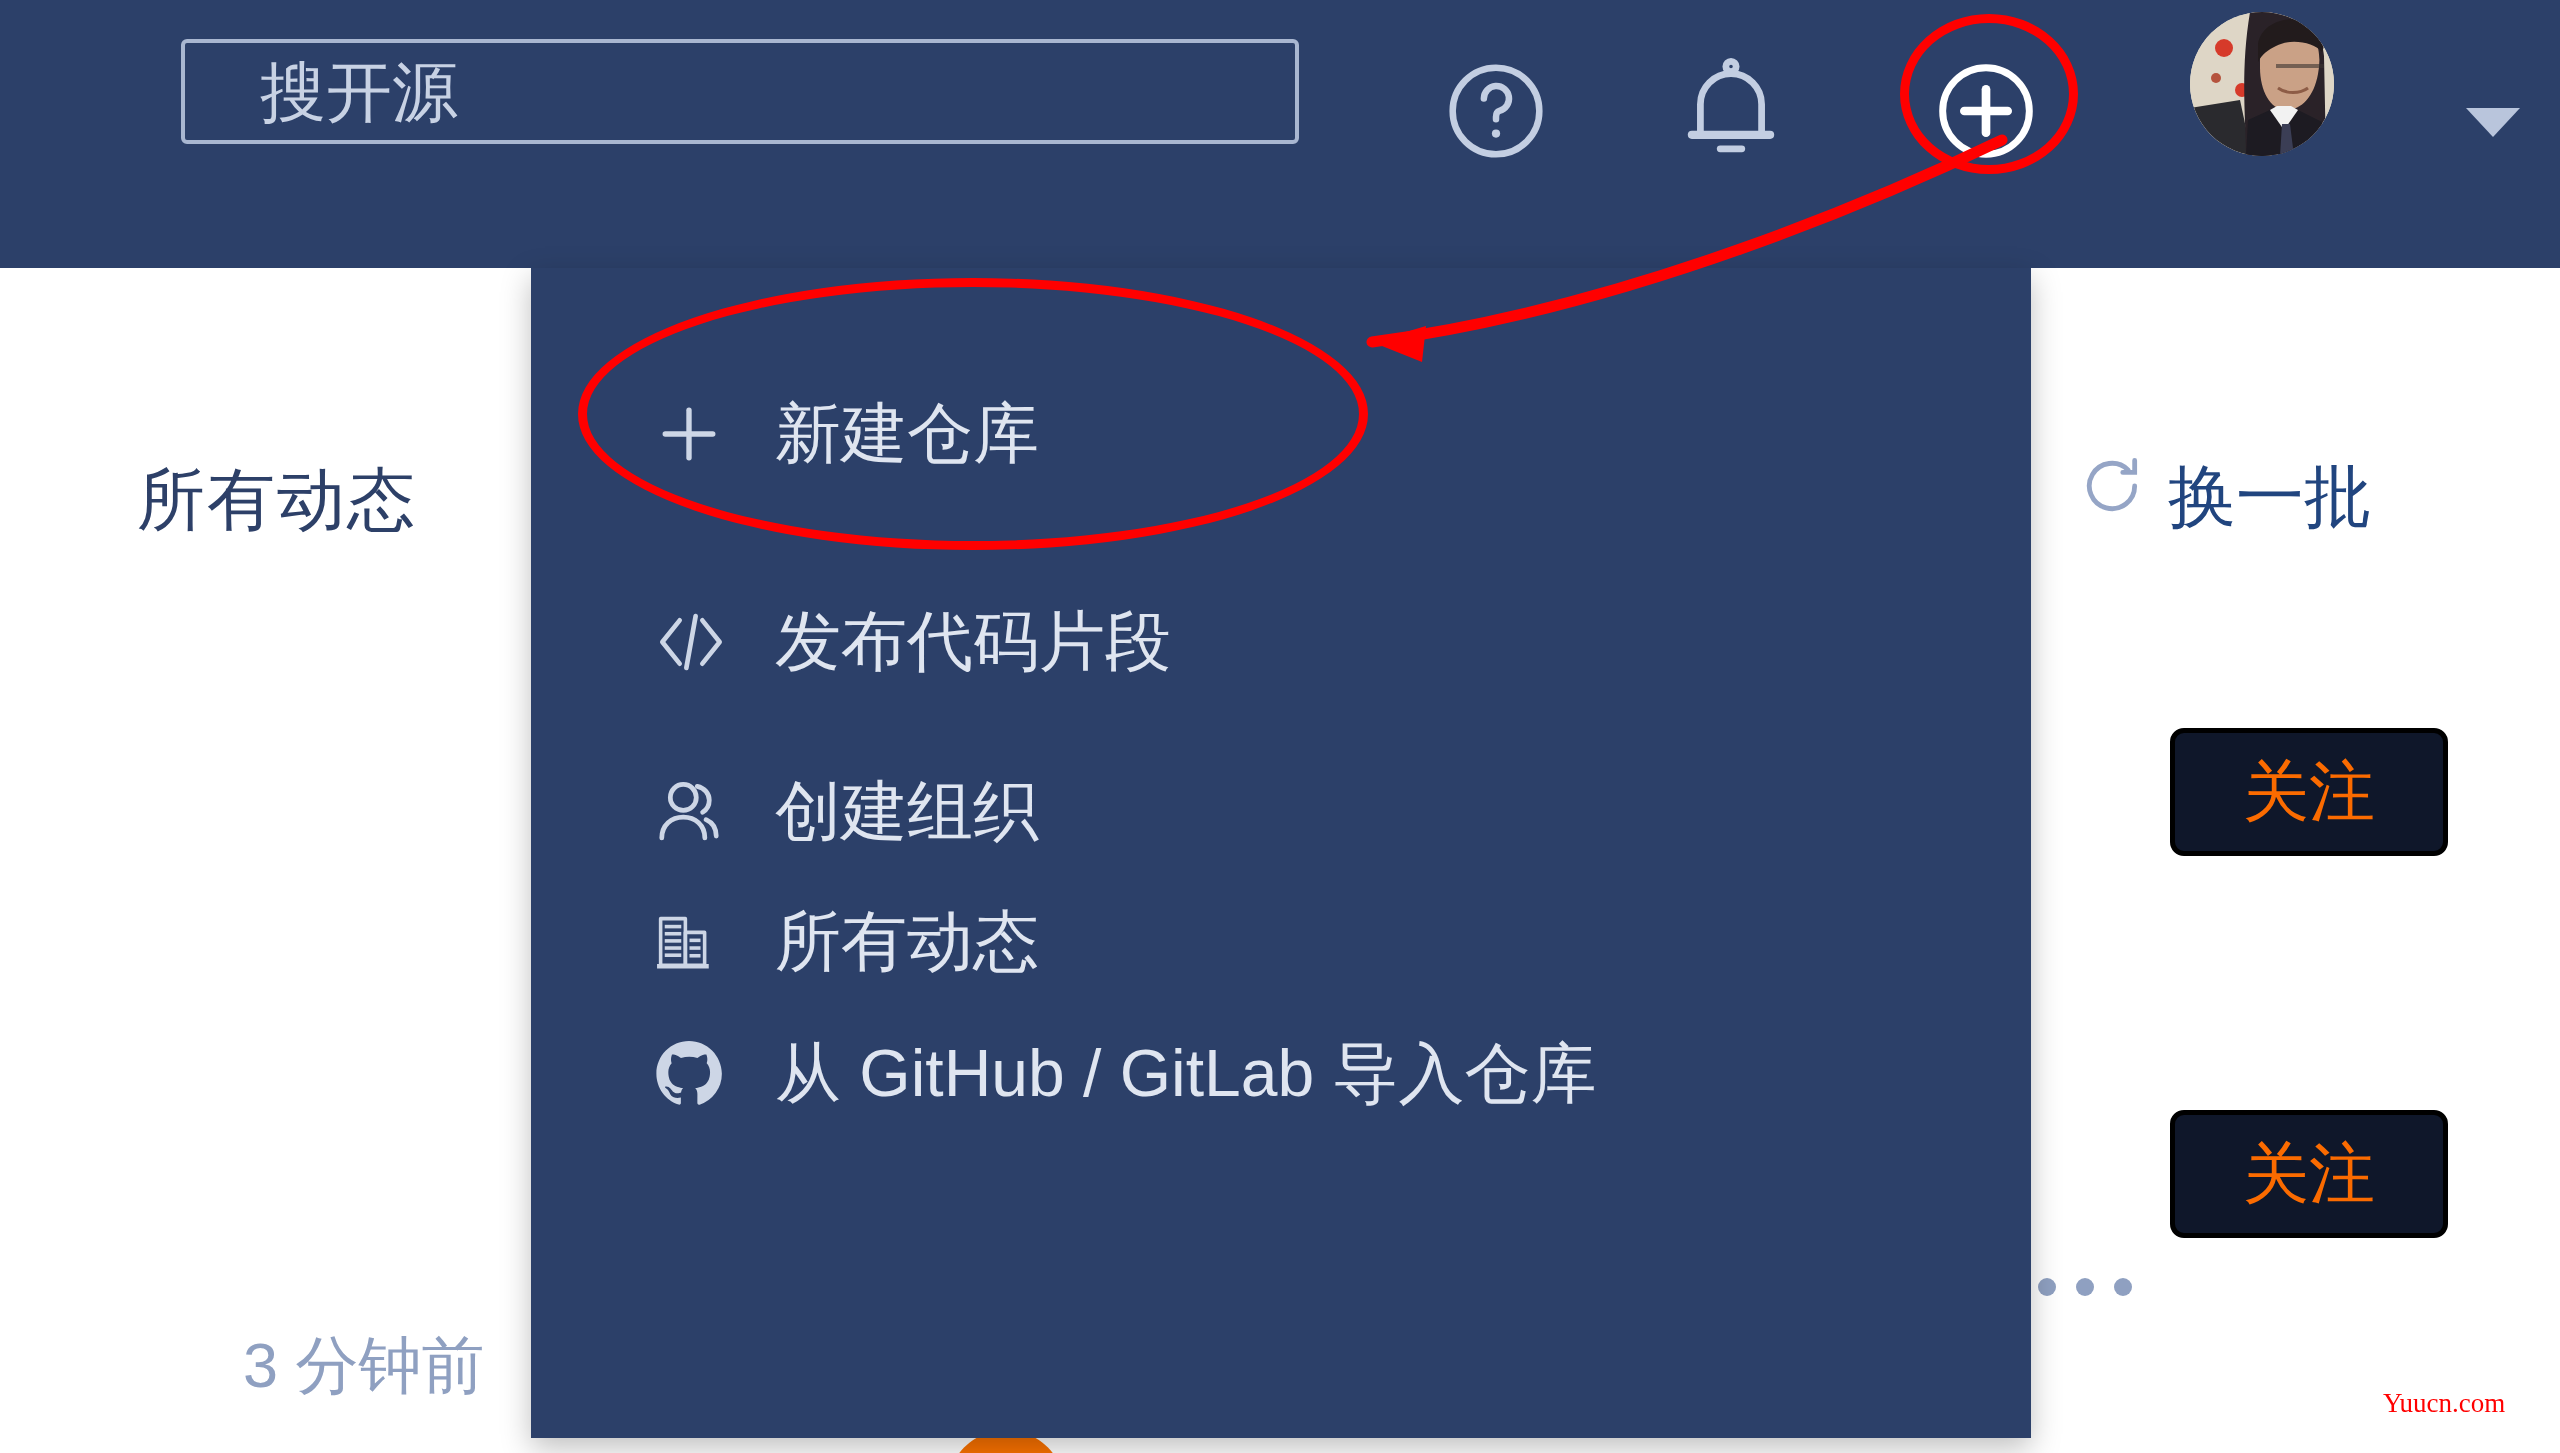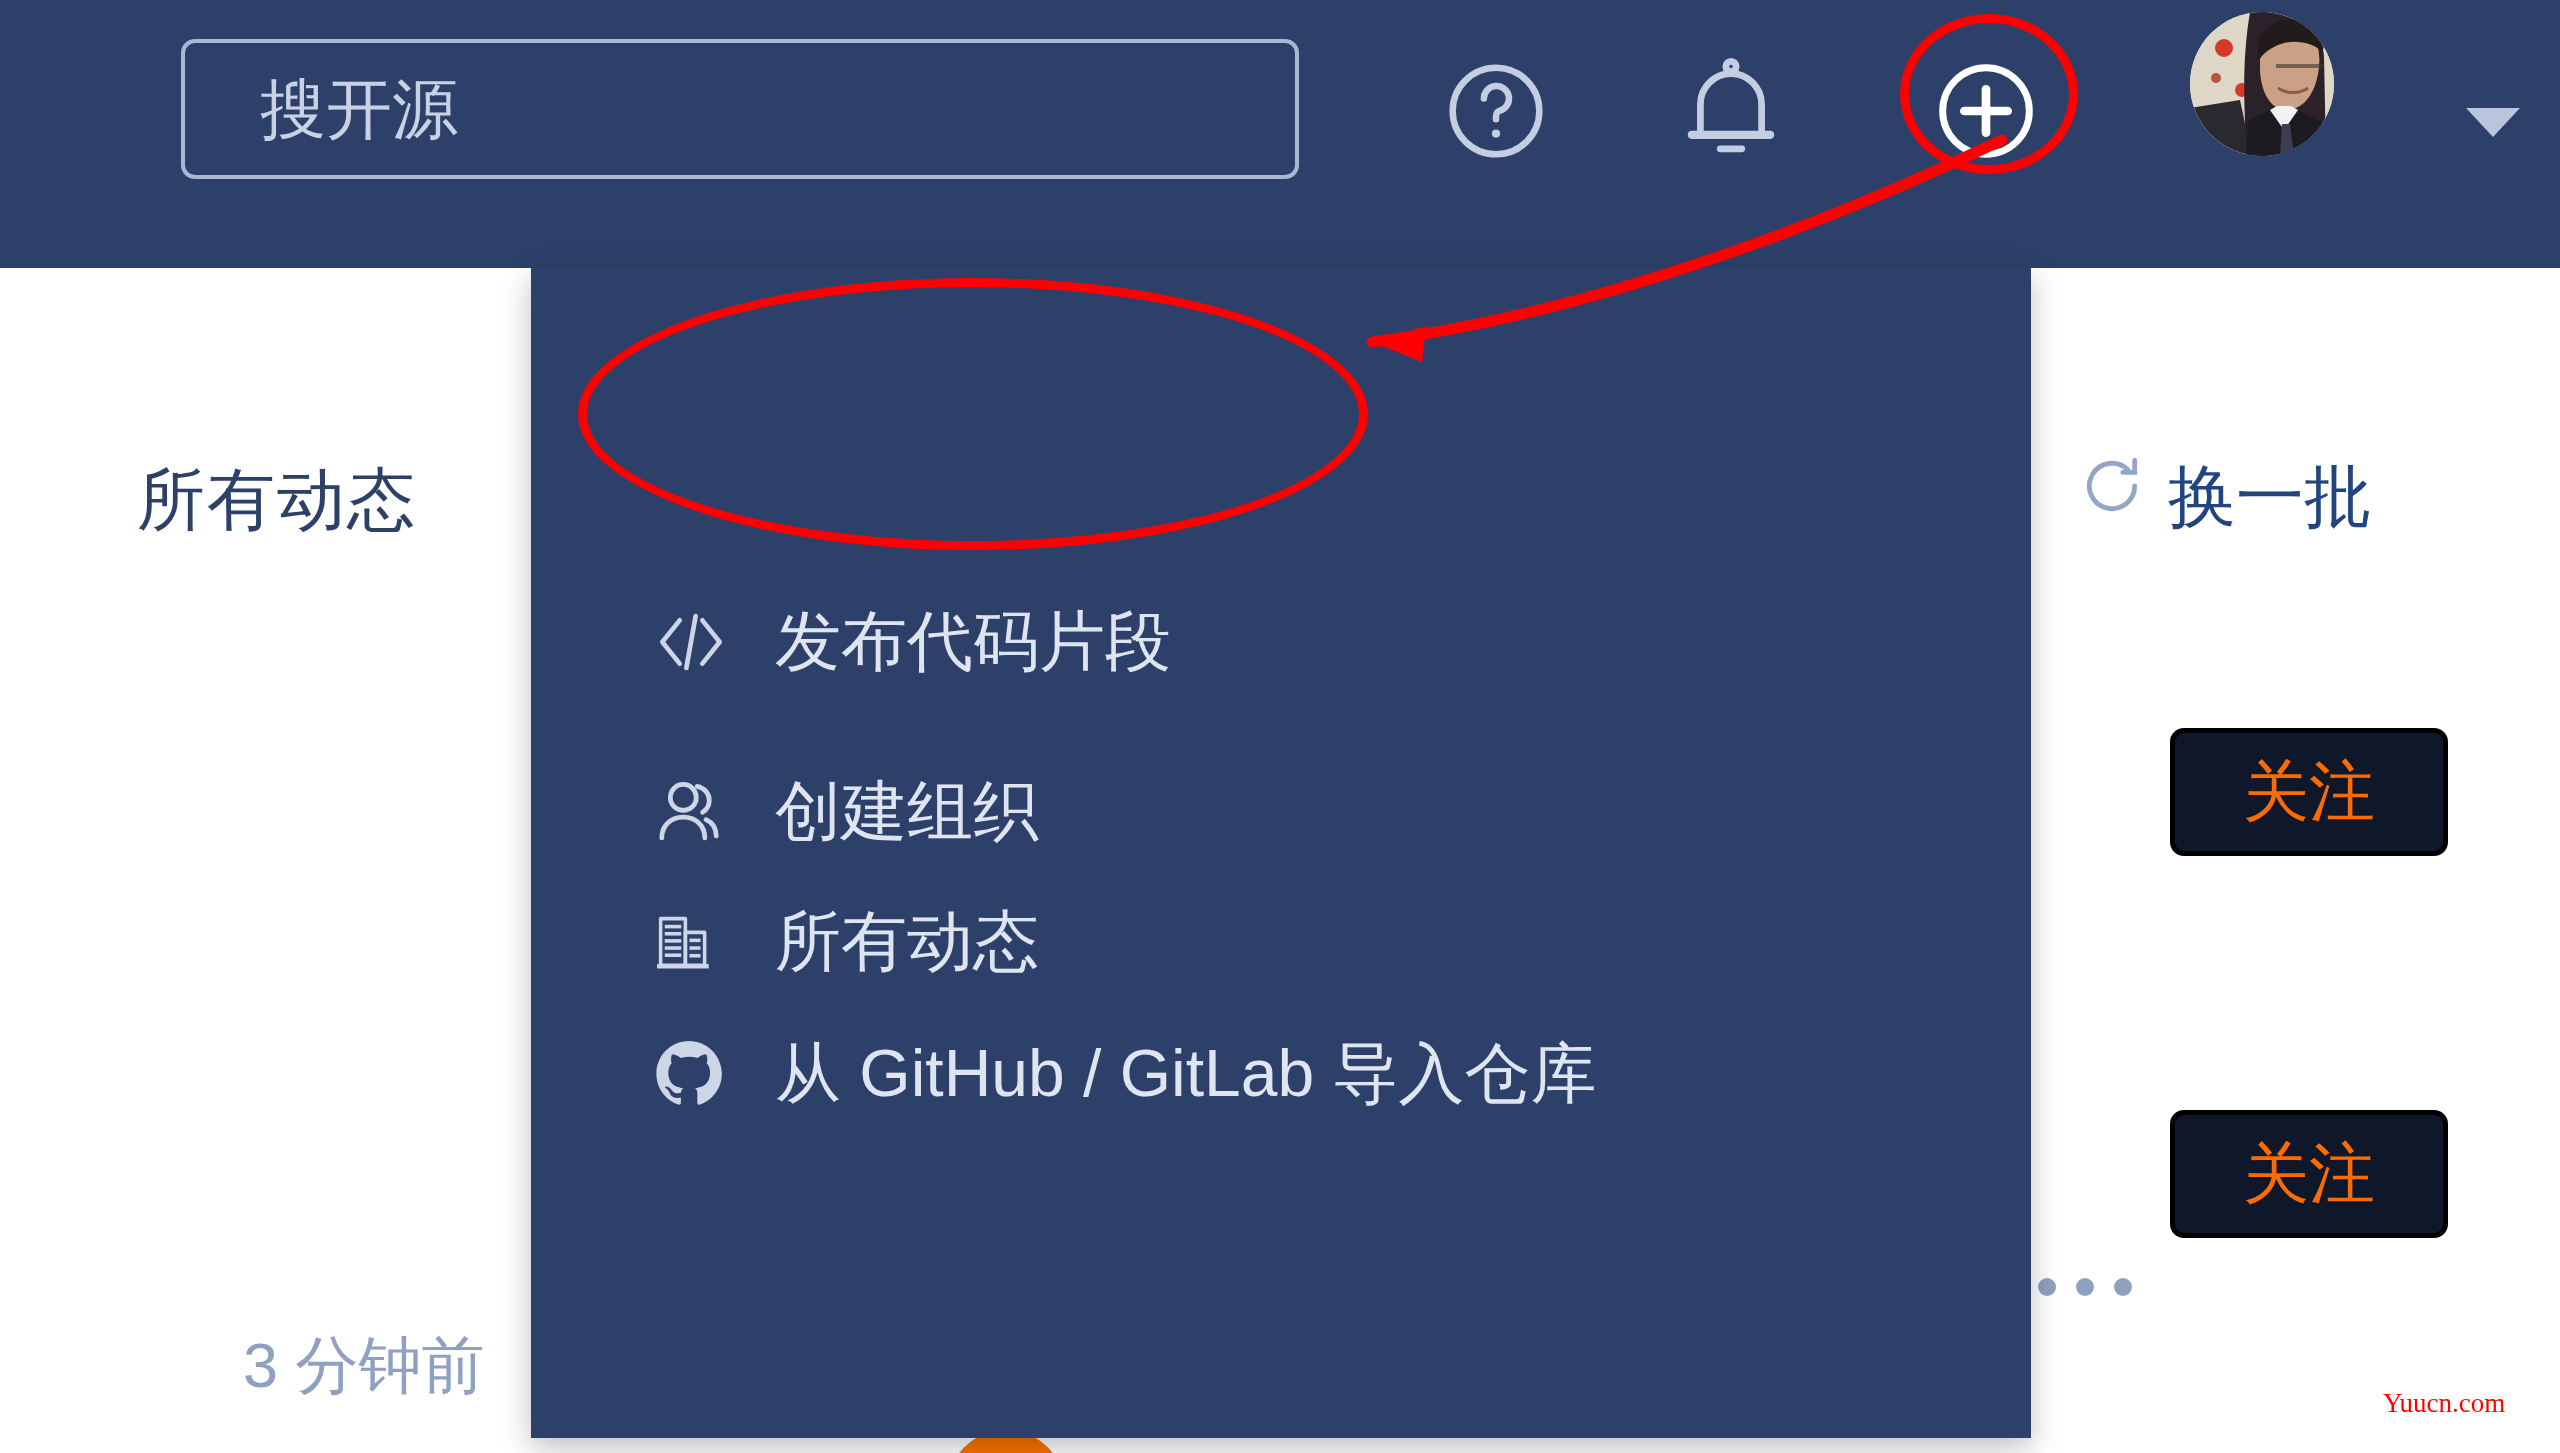--- a/index.html
+++ b/index.html
@@ -24,23 +24,23 @@
     left: 0; top: 0;
     width: 2560px;
     height: 268px;
     background: #2c4069;
     box-sizing: border-box;
   }
 
   #search-box {
     position: absolute;
     left: 181px; top: 39px;
-    width: 1118px; height: 140px;
+    width: 1118px; height: 105px;
     border: 4px solid #a9b7d1;
-    border-radius: 14px;
+    border-radius: 6px;
     box-sizing: border-box;
     background: transparent;
   }
   #search-input {
     position: absolute;
     left: 0; top: 0;
     width: 100%; height: 100%;
     background: transparent;
     border: none;
     outline: none;
@@ -304,20 +304,29 @@
         <path d="M80 98 L94 118 L108 98 L101 94 L87 94 Z" fill="#f2f2f2"></path>
         <path d="M92 112 L100 112 L104 144 L90 144 Z" fill="#3b3e55"></path>
       </svg>
     </div>
 
     <div id="avatar-caret"></div>
   </div>
 
   <div id="dropdown">
 
+    <div class="menu-item" id="mi-0">
+      <span class="mi-icon">
+        <svg width="76" height="76" viewBox="0 0 24 24" stroke="#cdd6e6" stroke-width="1.7" stroke-linecap="round">
+          <line x1="12" y1="4.5" x2="12" y2="19.5"></line>
+          <line x1="4.5" y1="12" x2="19.5" y2="12"></line>
+        </svg>
+      </span>
+      <span class="mi-label">新建仓库</span>
+    </div>
 
     <div class="menu-item" id="mi-1">
       <span class="mi-icon">
         <svg width="80" height="80" viewBox="0 0 24 24" fill="none" stroke="#cdd6e6" stroke-width="1.4" stroke-linecap="round" stroke-linejoin="round">
           <polyline points="8.6,5.5 3.4,12 8.6,18.5"></polyline>
           <polyline points="15.4,5.5 20.6,12 15.4,18.5"></polyline>
           <line x1="13.4" y1="4.2" x2="10.6" y2="19.8"></line>
         </svg>
       </span>
       <span class="mi-label">发布代码片段</span>

